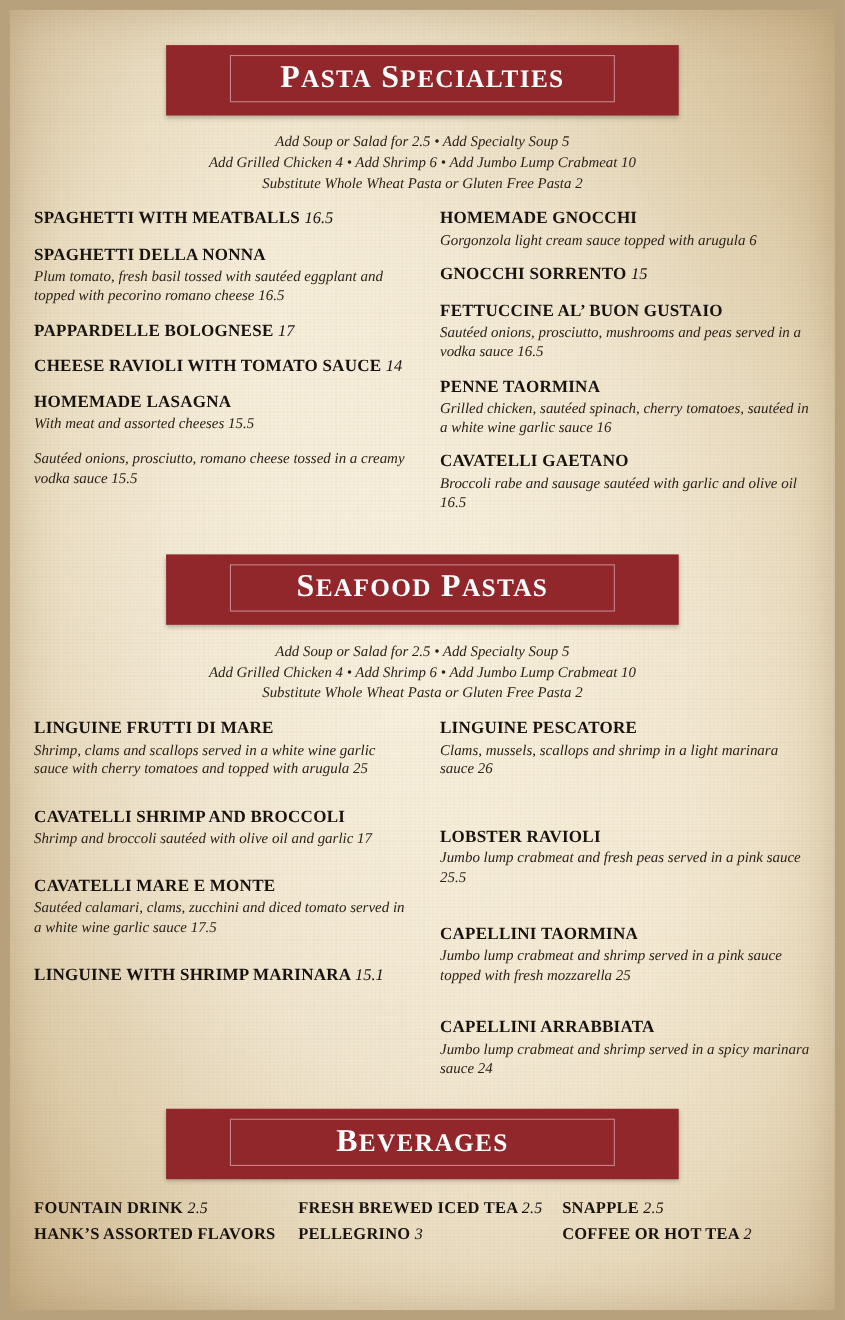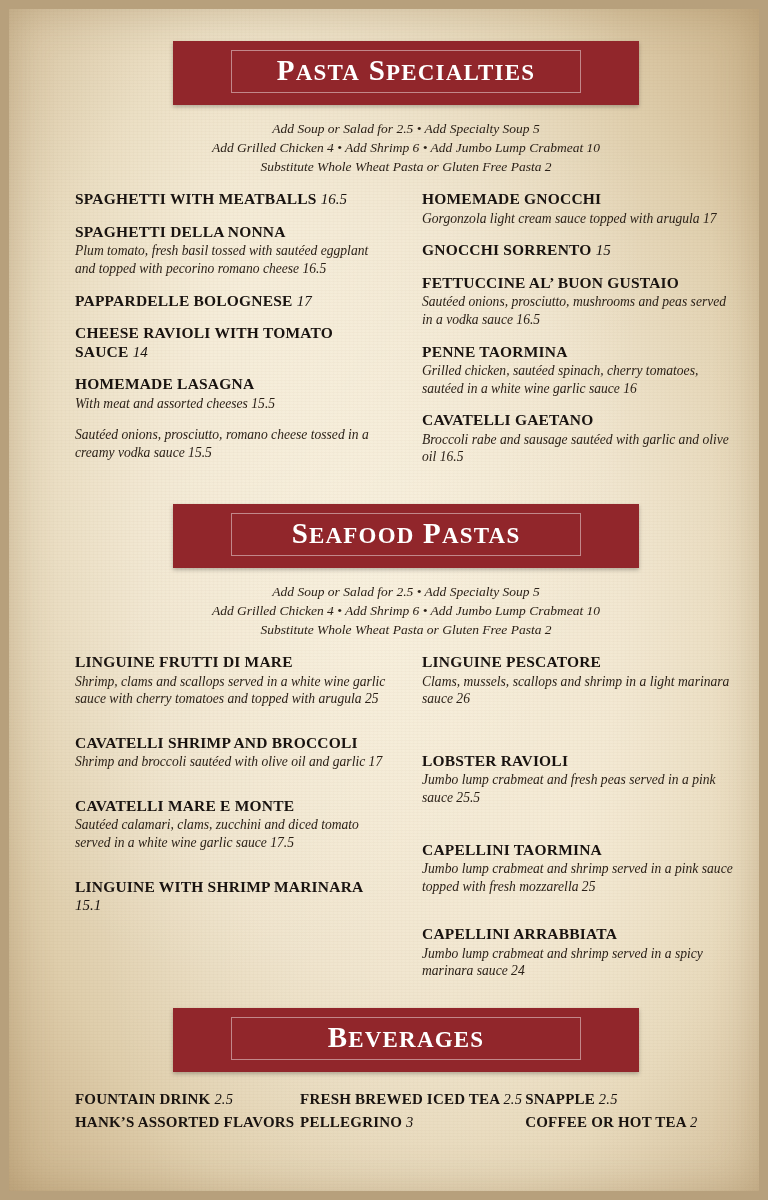--- a/index.html
+++ b/index.html
@@ -115,21 +115,21 @@
     letter-spacing: 0;
   }
   .item-desc {
     font-style: italic;
     font-size: 13.6px;
     color: #2b2118;
     line-height: 1.3;
     margin-top: 1px;
   }
 
-  .section { margin-bottom: 4px; margin-left: 44px; }
+  .section { margin-bottom: 4px; }
 
   
   .bev-cols {
     display: flex;
     margin-top: 16px;
   }
   .bev-col-1 { width: 34%; }
   .bev-col-2 { width: 34%; }
   .bev-col-3 { width: 32%; }
   .bev-item {
@@ -196,21 +196,21 @@
 
           <div class="item">
             <div class="item-desc">Sautéed onions, prosciutto, romano cheese tossed in a creamy vodka sauce 15.5</div>
           </div>
 
         </div>
         <div class="col">
 
           <div class="item">
             <span class="item-name"><span>Homemade Gnocchi</span></span>
-            <div class="item-desc">Gorgonzola light cream sauce topped with arugula 17</div>
+            <div class="item-desc">Gorgonzola light cream sauce topped with arugula 6</div>
           </div>
 
           <div class="item">
             <span class="item-name"><span>Gnocchi Sorrento</span> <span class="price">15</span></span>
           </div>
 
           <div class="item">
             <span class="item-name"><span>Fettuccine Al’ Buon Gustaio</span></span>
             <div class="item-desc">Sautéed onions, prosciutto, mushrooms and peas served in a vodka sauce 16.5</div>
           </div>

